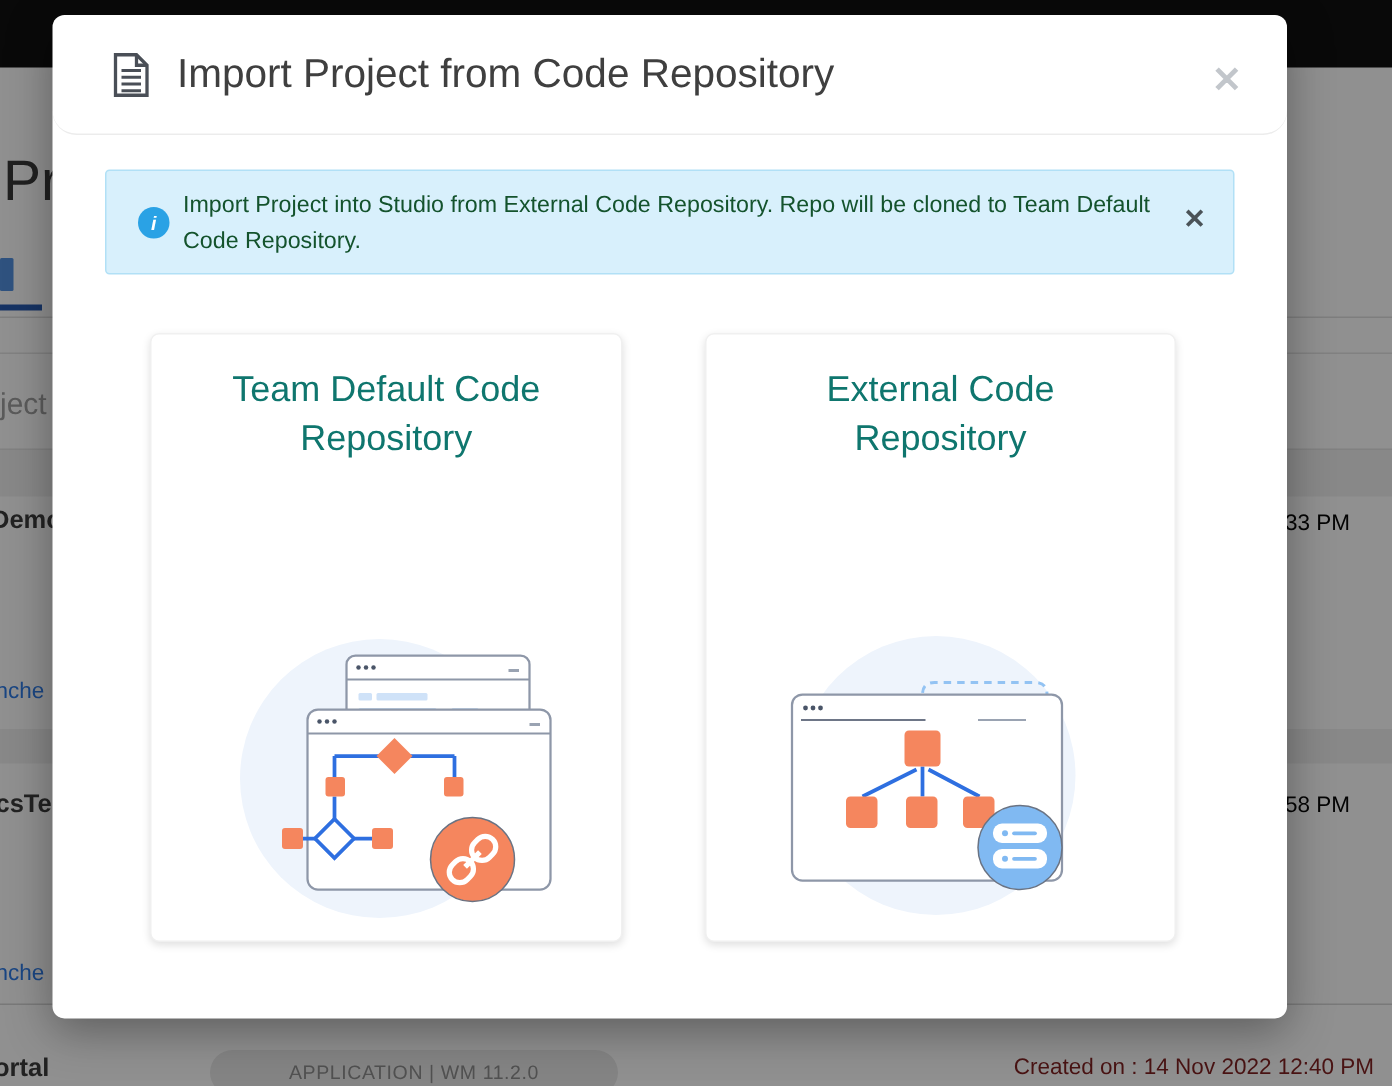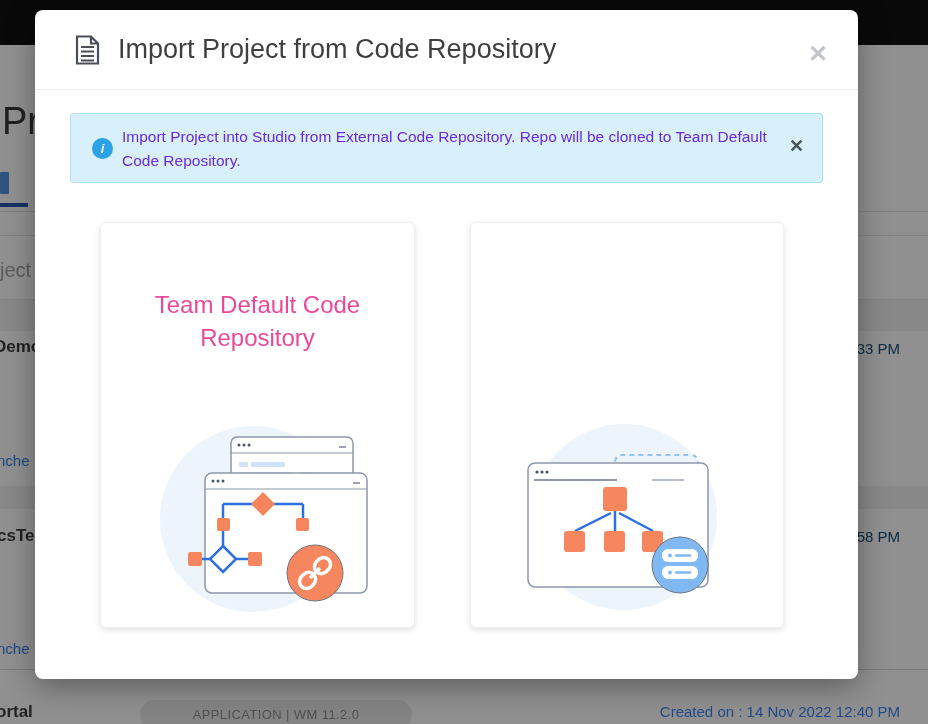--- a/index.html
+++ b/index.html
@@ -13,58 +13,58 @@
   .blue-frag { position:absolute; left:0; top:172px; width:9px; height:22px; background:#4f8fe0; border-radius:1px; }
   .tab-underline { position:absolute; left:0; top:203px; width:28px; height:4px; background:#2257b0; }
   .tabbar-border { position:absolute; left:0; top:211px; width:928px; height:1px; background:#dedede; }
   .search-div-top { position:absolute; left:0; top:235px; width:928px; height:1px; background:#e4e4e4; }
   .search-frag { position:absolute; left:0; top:259px; font-size:20px; color:#9e9e9e; }
   .search-div-bot { position:absolute; left:0; top:299px; width:928px; height:1px; background:#e4e4e4; }
   .gap1 { position:absolute; left:0; top:300px; width:928px; height:31px; background:#f0f0f0; }
   .gap2 { position:absolute; left:0; top:486px; width:928px; height:23px; background:#f0f0f0; }
   .row-div { position:absolute; left:0; top:669px; width:928px; height:1px; background:#d6d6d6; }
   .proj-name { position:absolute; font-size:17px; font-weight:bold; color:#383838; }
-  .proj-time { position:absolute; right:28px; font-size:15px; color:#0c4a6e;margin-left:24px; }
+  .proj-time { position:absolute; right:28px; font-size:15px; color:#000000;margin-left:24px; }
   .proj-link { position:absolute; font-size:15px; color:#2979e8; }
   .name1 { left:-6px; top:337px; } .time1 { top:340px; } .link1 { left:-3px; top:452px; }
   .name2 { left:-3px; top:526px; } .time2 { top:528px; } .link2 { left:-3px; top:640px; }
   .name3 { left:-4px; top:702px; }
   .type-badge { position:absolute; left:140px; top:700px; width:272px; height:30px; background:#e9e9e9;
     border-radius:15px; text-align:center; line-height:30px; font-size:13px; color:#8c8c8c; letter-spacing:.4px; }
-  .created-on { position:absolute; right:28px; top:703px; font-size:15px; color:#3b82f6; }
+  .created-on { position:absolute; right:12px; top:703px; font-size:15px; color:#7f1d1d; }
 
   
   .overlay { position:absolute; inset:0; background:rgba(8,8,8,0.45); }
 
   
   .modal { position:absolute; left:35px; top:10px; width:823px; height:669px; background:#fff;
     border-radius:8px; box-shadow:0 8px 30px rgba(0,0,0,.35); }
   .modal-header { position:relative; height:80px; border-bottom:1px solid #ececec;
-    display:flex; align-items:center; padding-left:40px; }
+    display:flex; align-items:center; padding-left:40px;border-radius:16px; }
   .doc-icon { width:25px; height:30px; margin-right:18px; flex:0 0 auto; }
   .modal-title { font-size:27px; color:#3f3f3f; }
   .modal-close { position:absolute; right:30px; top:32px; font-size:24px; font-weight:bold;
     color:#c2c6cb; cursor:pointer; line-height:1; }
 
   .alert { position:absolute; left:35px; top:103px; width:753px; height:70px; background:#d8f0fc;
     border:1px solid #b1e0f6; border-radius:3px; }
   .alert-info-icon { position:absolute; left:21px; top:24px; width:21px; height:21px; border-radius:50%;
     background:#2aa2e5; color:#fff; font-size:13px; font-weight:bold; font-style:italic;
     text-align:center; line-height:21px; }
   .alert-text { position:absolute; left:51px; top:11px; width:645px; font-size:15.5px;
-    line-height:24px; color:#6d28d9; }
+    line-height:24px; color:#14532d; }
   .alert-close { position:absolute; right:18px; top:23px; font-size:18px; font-weight:bold;
     color:#4b5358; cursor:pointer; line-height:1; }
 
   .card { position:absolute; top:212px; height:406px; background:#fff; border:1px solid #f0f0f0;
     border-radius:6px; box-shadow:0 2px 6px rgba(0,0,0,.13); cursor:pointer; }
   .card-left { left:65px; width:315px; }
   .card-right { left:435px; width:314px; }
-  .card-title { margin:65px auto 0; max-width:250px; text-align:center; font-size:24px;
-    line-height:33px; color:#ec4899; }
+  .card-title { margin:20px auto 0; max-width:250px; text-align:center; font-size:24px;
+    line-height:33px; color:#0f766e; }
   .illus { position:absolute; left:50%; transform:translateX(-50%); top:184px; }
 </style>
 </head>
 <body>
 
 <div id="app">
 
   <div class="topbar"></div>
   <div class="page-heading">Pro</div>
   <div class="blue-frag"></div>
@@ -148,20 +148,21 @@
         <circle cx="172" cy="166" r="28" fill="#f5865e" stroke="#6a7383" stroke-width="1"></circle>
         <g transform="translate(172,166) rotate(-45)">
           <rect x="-19" y="-7" width="17" height="14" rx="7" fill="none" stroke="#fff" stroke-width="3.5"></rect>
           <rect x="2" y="-7" width="17" height="14" rx="7" fill="none" stroke="#fff" stroke-width="3.5"></rect>
           <line x1="-7" y1="0" x2="7" y2="0" stroke="#fff" stroke-width="3.5"></line>
         </g>
       </svg>
     </div>
 
     <div class="card card-right">
+      <div class="card-title">External Code Repository</div>
       <svg class="illus" width="230" height="210" viewBox="0 0 230 210">
         <circle cx="112" cy="110" r="93" fill="#eef4fc"></circle>
 
         <path d="M103,73 V56 Q103,48 111,48 H178 Q186,48 186,56 V136" fill="none" stroke="#93c3f3" stroke-width="2" stroke-dasharray="5 4"></path>
         <circle cx="103" cy="78" r="4.5" fill="#fff" stroke="#93c3f3" stroke-width="2"></circle>
         <circle cx="186" cy="141" r="4.5" fill="#fff" stroke="#93c3f3" stroke-width="2"></circle>
 
         <rect x="16" y="56" width="180" height="124" rx="7" fill="#fff" stroke="#8e97a8" stroke-width="1.5"></rect>
         <circle cx="25" cy="65" r="1.6" fill="#4a5568"></circle>
           <circle cx="30" cy="65" r="1.6" fill="#4a5568"></circle>

